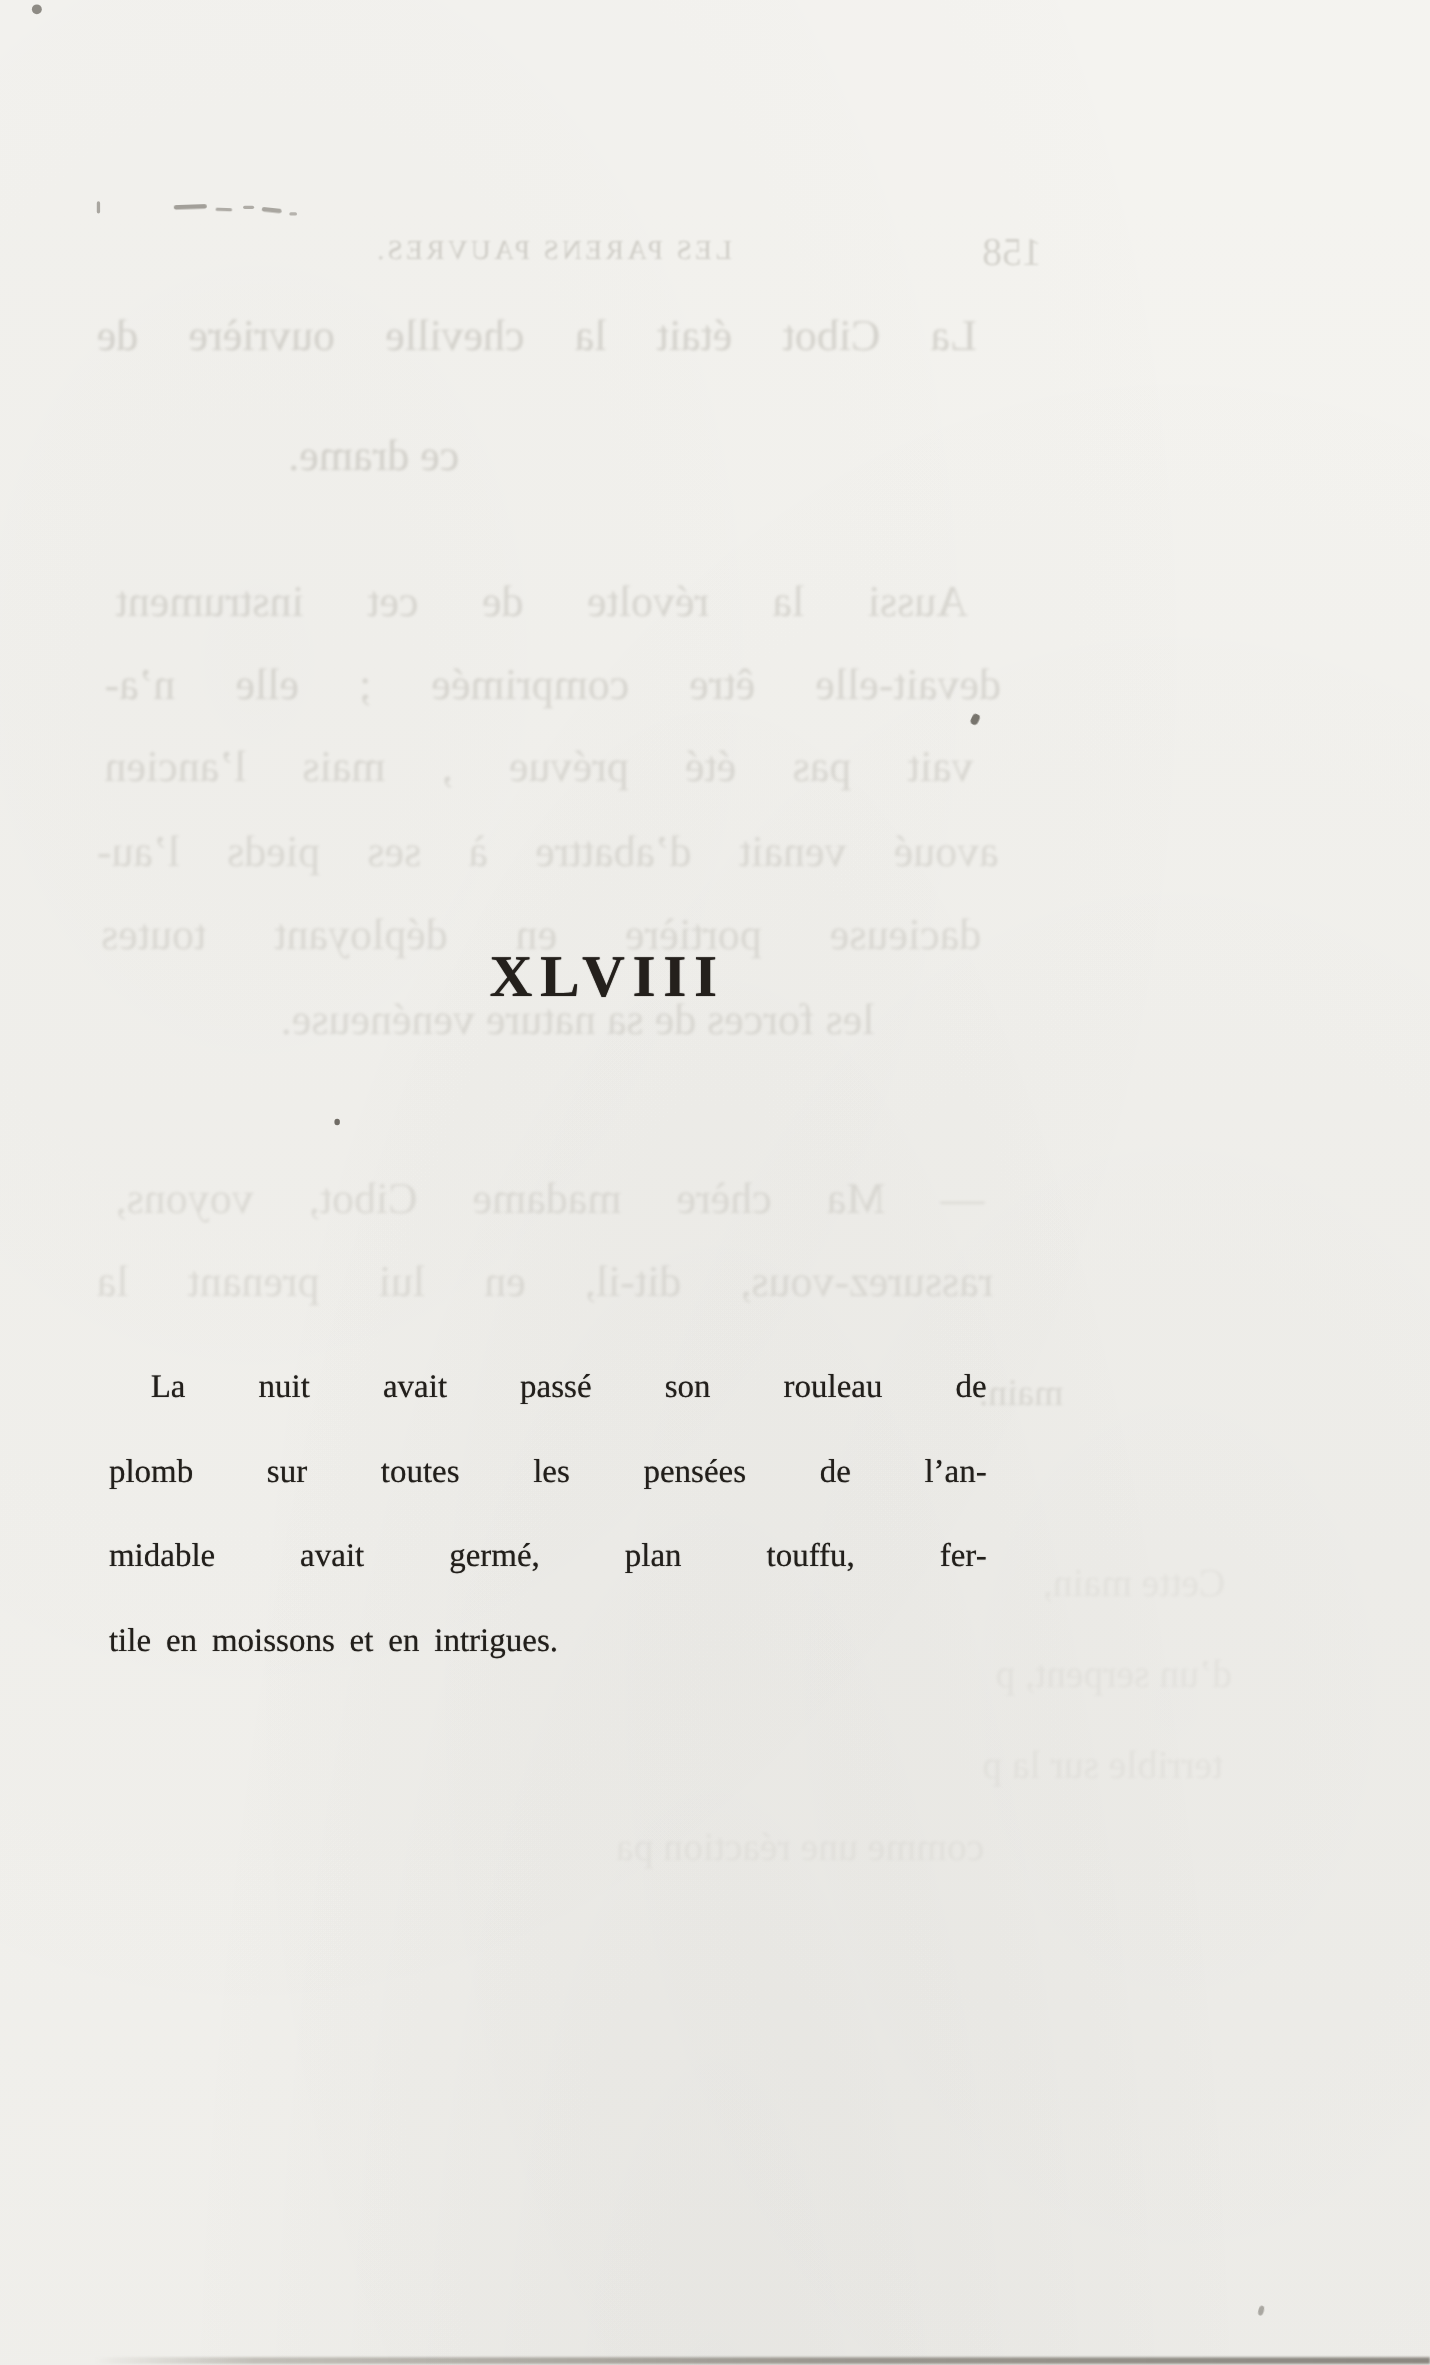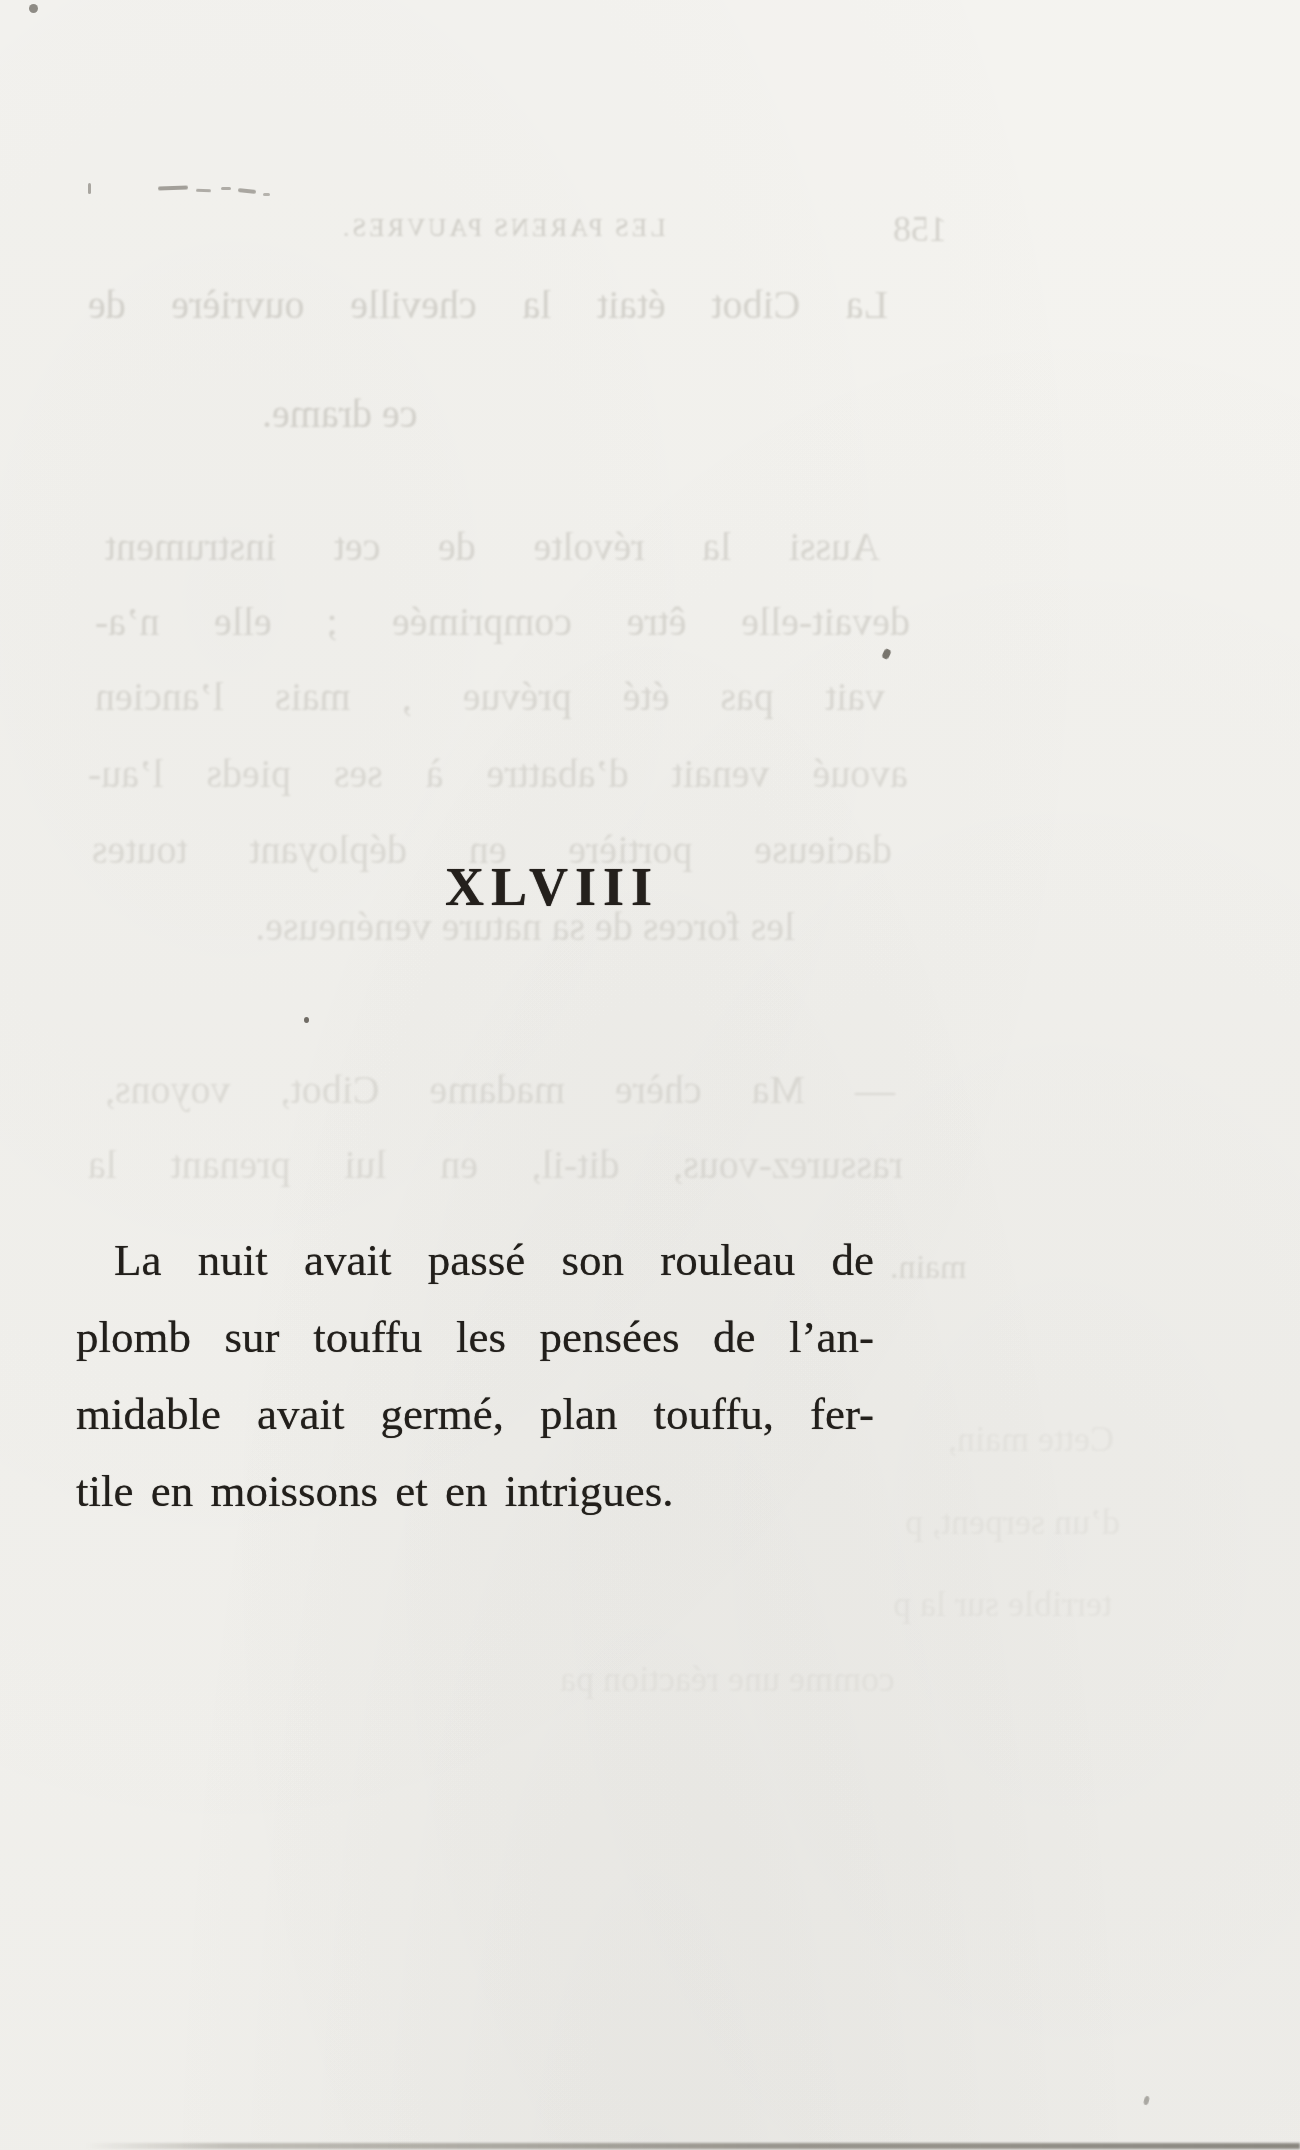--- a/index.html
+++ b/index.html
@@ -58,23 +58,23 @@
     margin:0;
     text-align:center;
     font-size:54px;
     font-weight:bold;
     letter-spacing:7px;
     color:#24201c;
     text-shadow:0 0 1px rgba(30,26,22,.75);
   }
   .paragraph{
     position:absolute;
-    left:76px;top:1222px;width:798px;
+    left:99px;top:1222px;width:798px;
     color:#221f1b;
-    font-size:45px;
+    font-size:30px;
     line-height:77px;
     text-shadow:0 0 .8px rgba(32,28,24,.7);
   }
   .pline{
     text-align:justify;
     text-align-last:justify;
     word-spacing:6px;
     height:77px;
   }
   .pline.first{padding-left:38px;}
@@ -122,21 +122,21 @@
     <div class="bleed bl-11">Cette main,</div>
     <div class="bleed bl-12">d’un serpent, p</div>
     <div class="bleed bl-13">terrible sur la p</div>
     <div class="bleed bl-14">comme une réaction pa</div>
   </div>
 
   <h1 class="chapter-heading">XLVIII</h1>
 
   <div class="paragraph">
     <div class="pline first">La nuit avait passé son rouleau de</div>
-    <div class="pline">plomb sur touffu les pensées de l’an-</div>
+    <div class="pline">plomb sur toutes les pensées de l’an-</div>
     <div class="pline">midable avait germé, plan touffu, fer-</div>
     <div class="pline last">tile en moissons et en intrigues.</div>
   </div>
 
   <div class="mark speck-topleft"></div>
   <div class="mark speck-margin"></div>
   <div class="mark speck-dot"></div>
   <div class="mark speck-bottom"></div>
   <div class="pencil pm-1"></div>
   <div class="pencil pm-2"></div>

